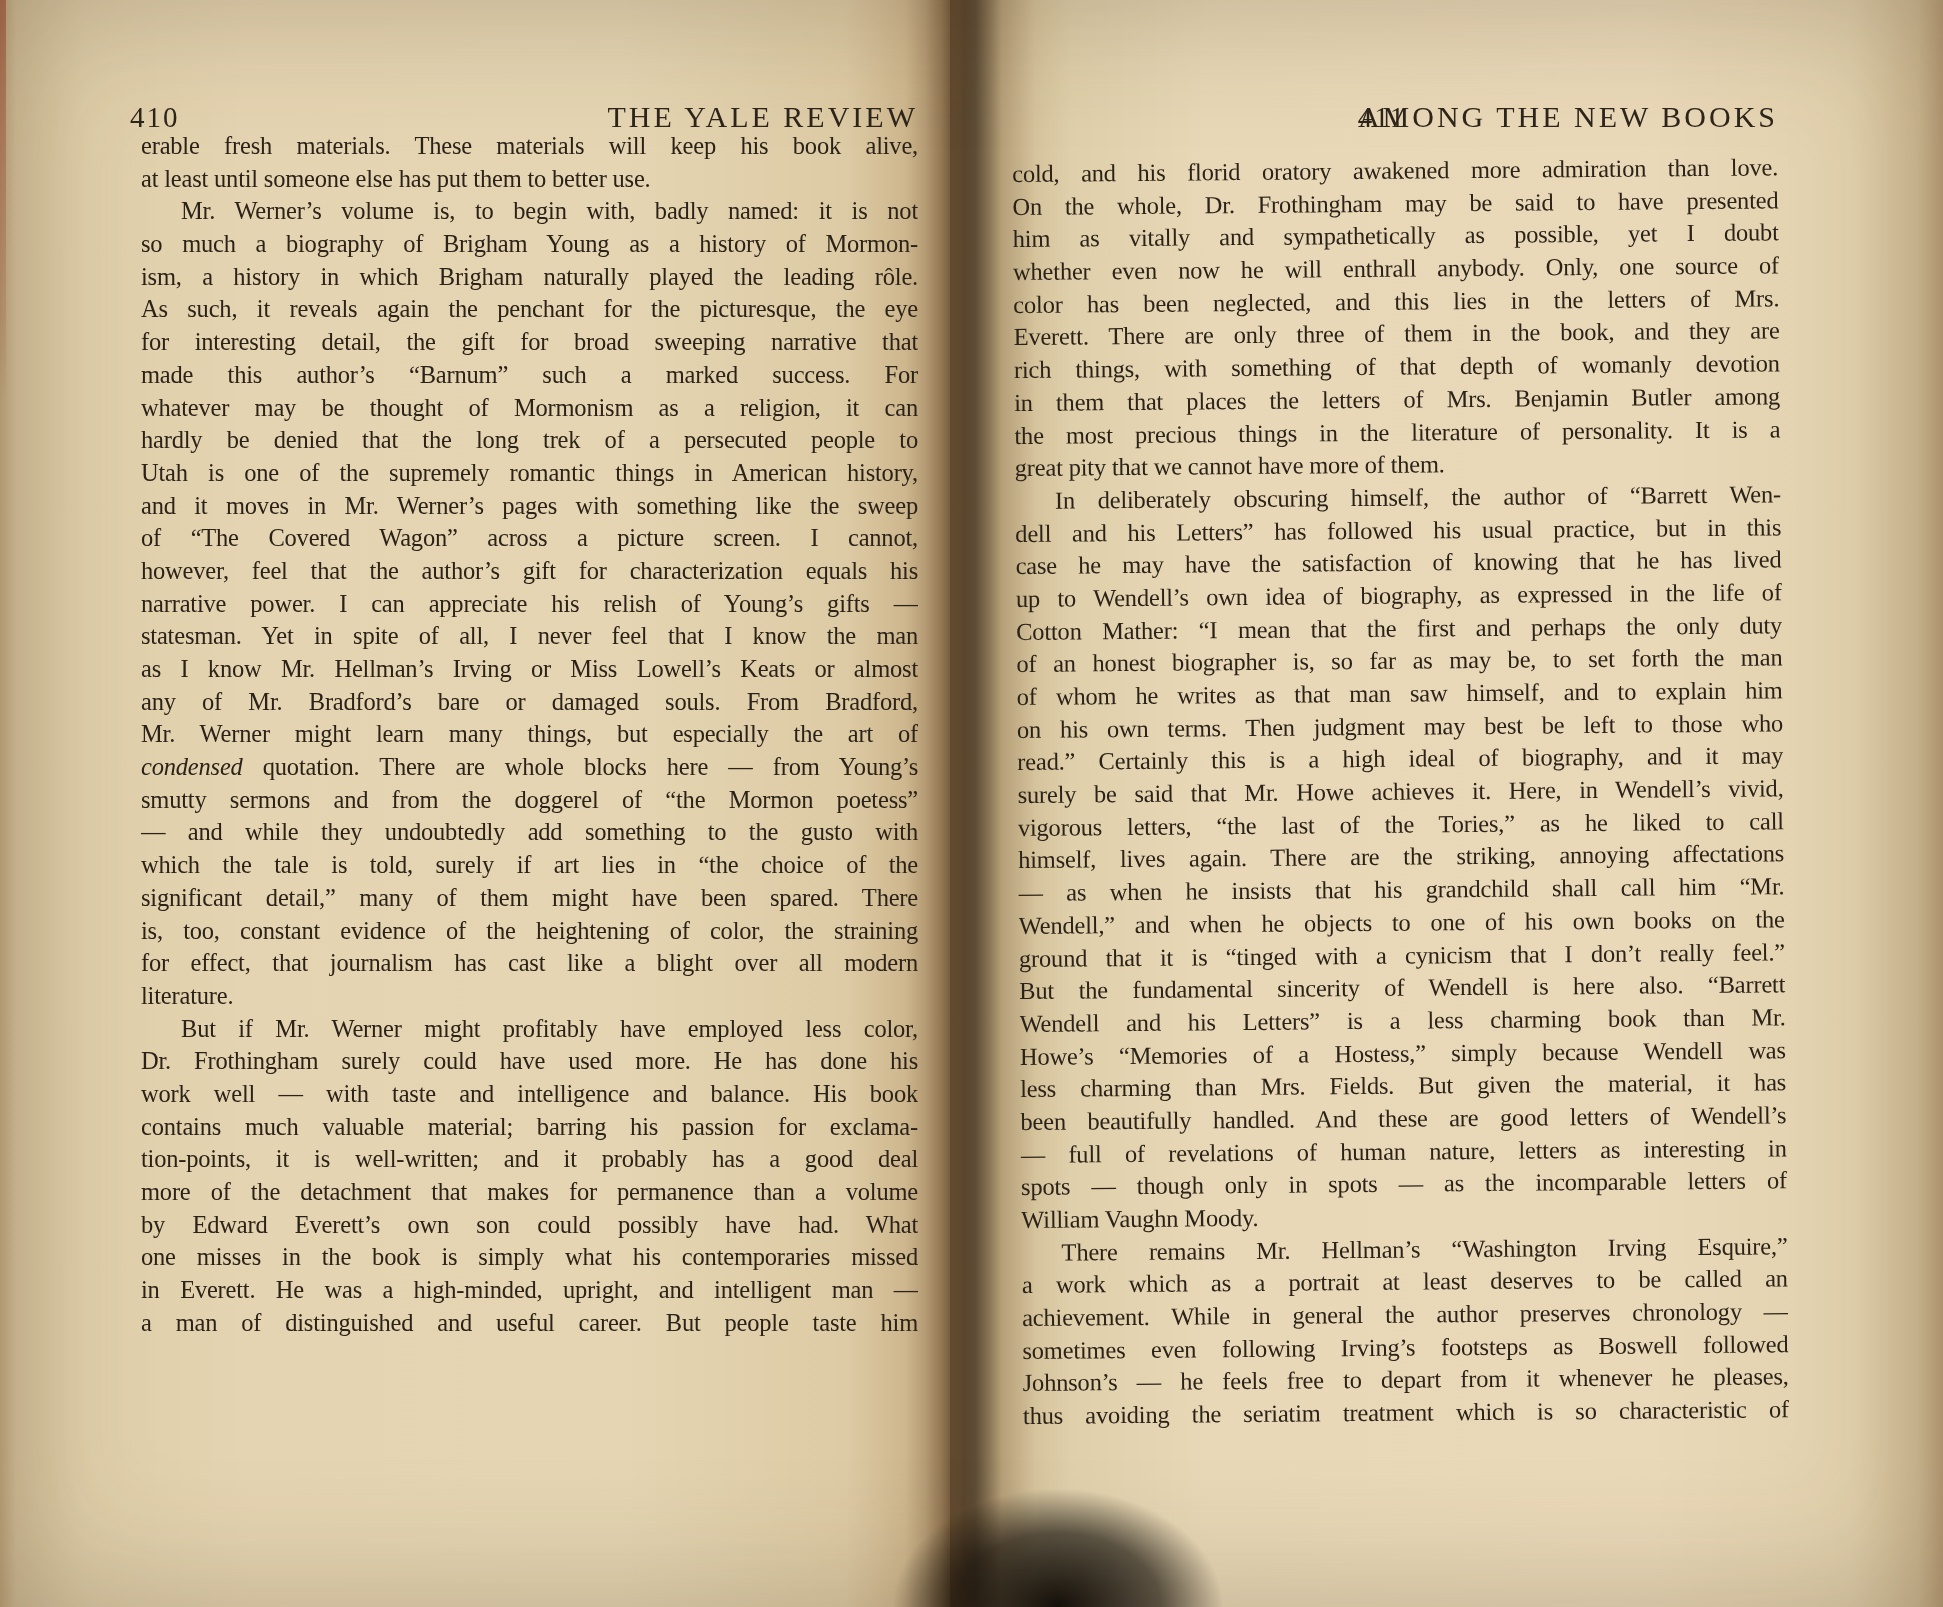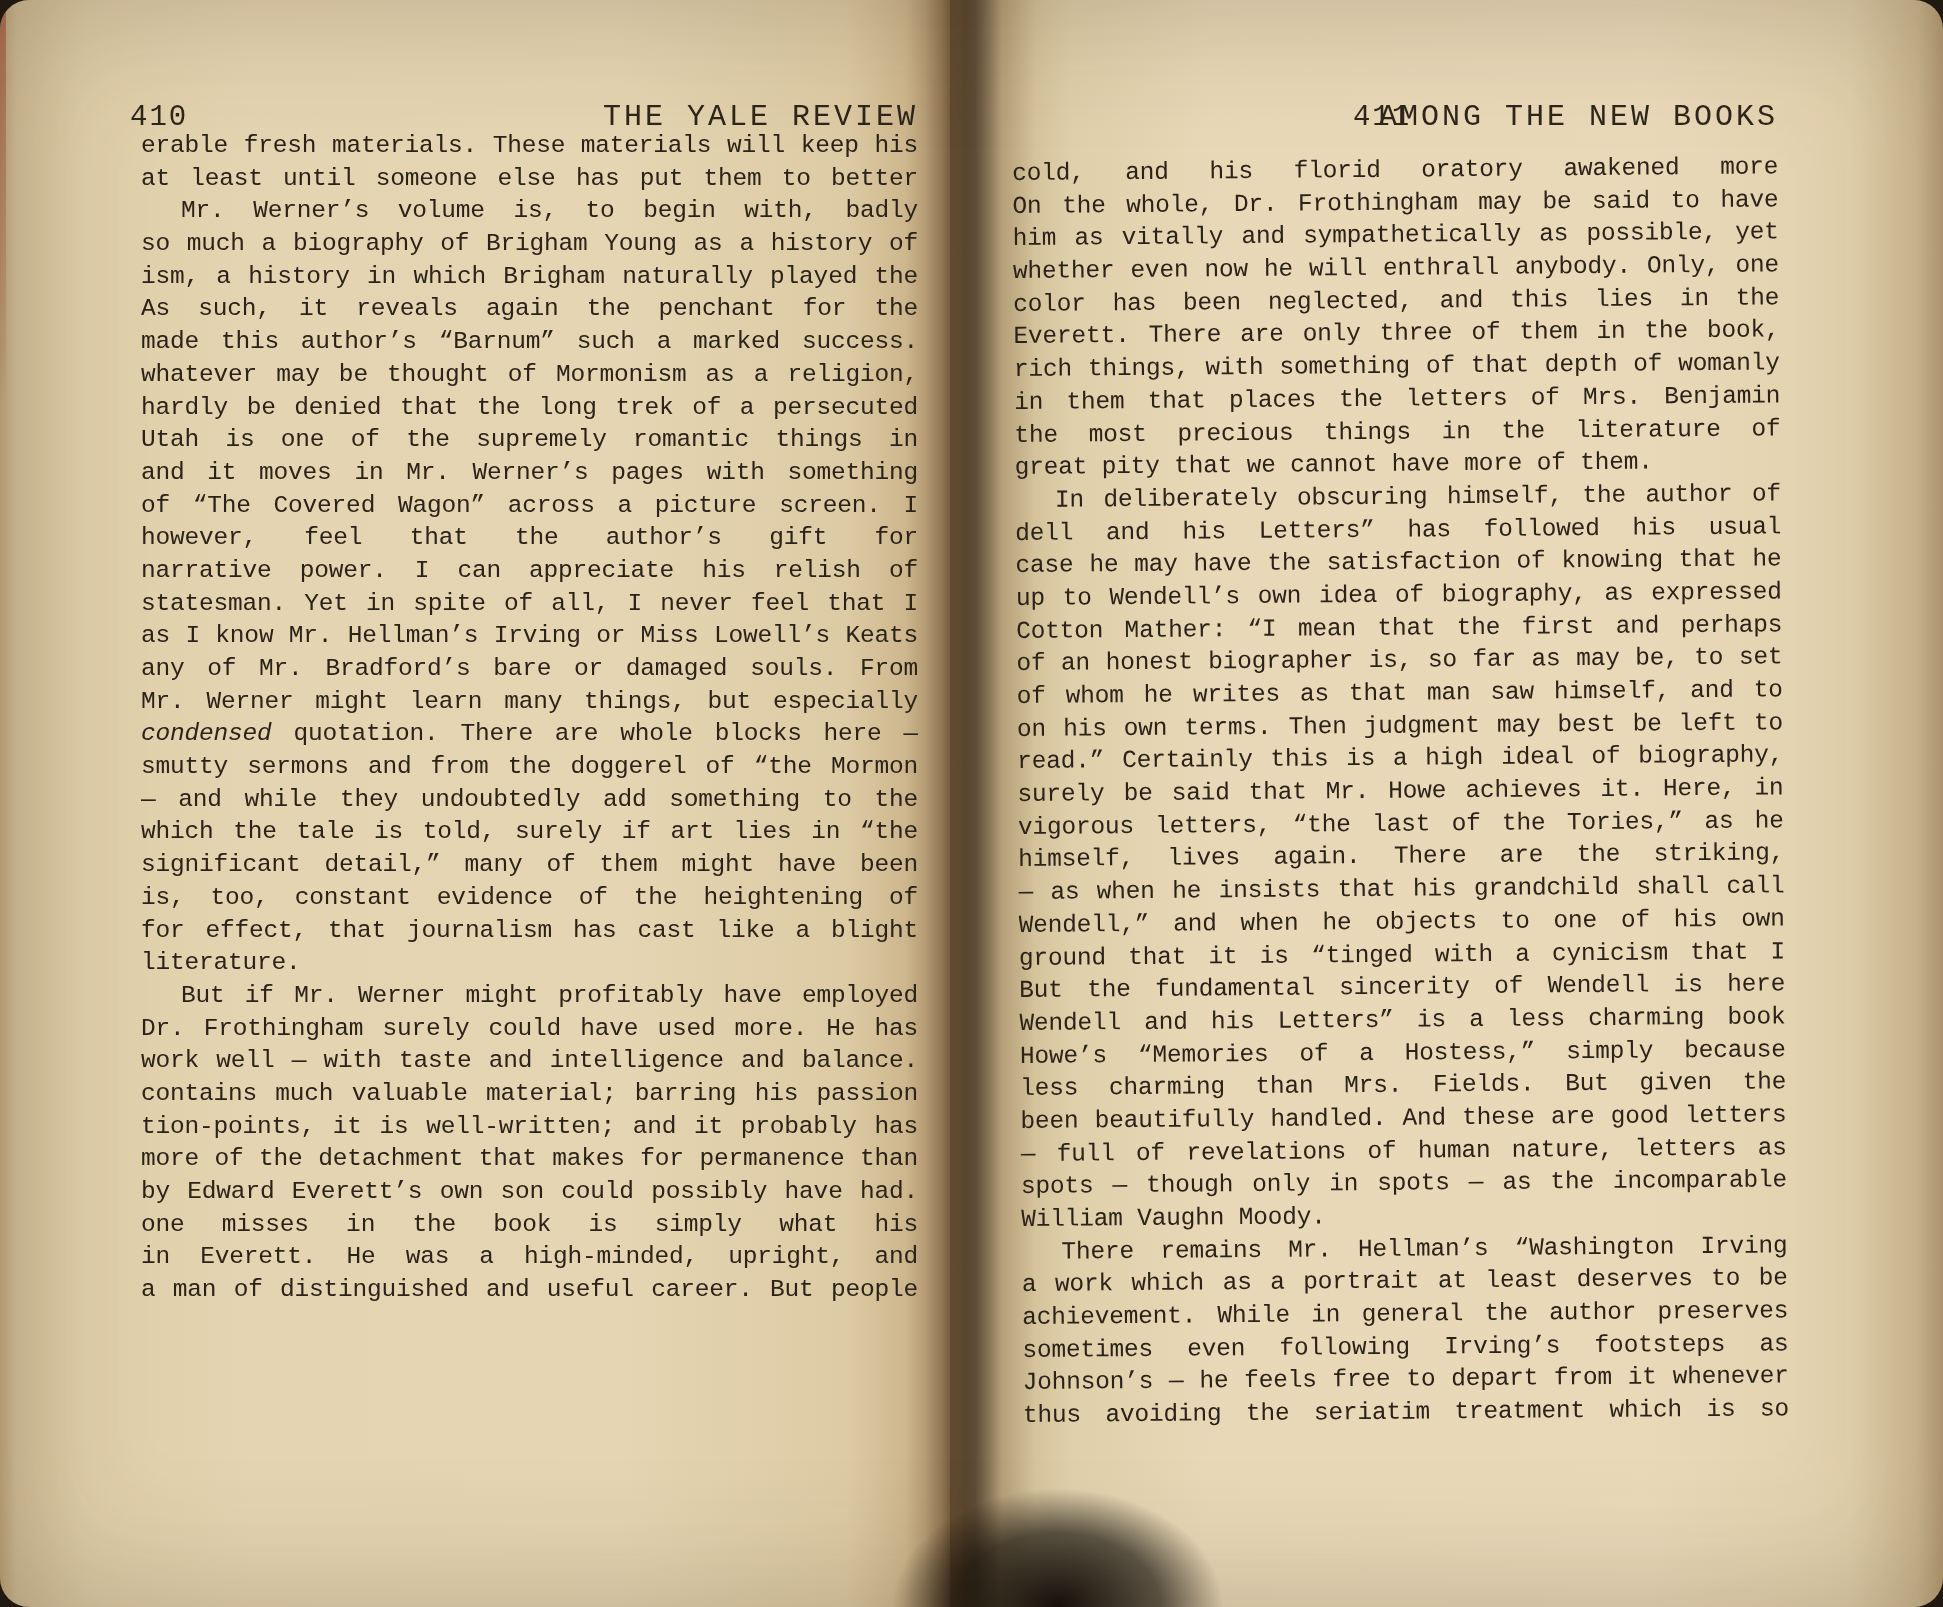--- a/index.html
+++ b/index.html
@@ -1,22 +1,21 @@
 <!DOCTYPE html>
 <html><head>
 <meta charset="utf-8">
 <style>
   html,body{margin:0;padding:0;background:#1f1912;}
   .spread{
     position:relative;
     width:1943px;height:1607px;
     overflow:hidden;
-    font-family:Liberation Mono, monospace;
+    font-family:Liberation Serif, serif;
     color:#2b2319;
-    border-radius:29px;
   }
   .page{position:absolute;top:0;height:1607px;}
   .page.left{
     left:0;width:950px;
     background:linear-gradient(90deg,#c2a87f 0px,#d4c19b 16px,#dfcea9 85px,#e5d4b1 250px,#e5d5b2 620px,#ddcba5 845px,#c9b086 925px,#a2855d 950px);
   }
   .page.right{
     left:950px;width:993px;
     background:linear-gradient(90deg,#7a6040 0px,#a68b63 16px,#ccb88f 52px,#dfcfaa 120px,#e8d8b7 260px,#ead9b9 700px,#e2d1ad 900px,#d2be97 968px,#bda37b 993px);
   }
@@ -80,20 +79,21 @@
   <div class="running-head right-head">AMONG THE NEW BOOKS</div>
   <div class="folio right-num">411</div>
 
   <div class="column col-left">
       <div class="line">erable fresh materials. These materials will keep his book alive,</div>
       <div class="line last">at least until someone else has put them to better use.</div>
       <div class="line indent">Mr. Werner’s volume is, to begin with, badly named: it is not</div>
       <div class="line">so much a biography of Brigham Young as a history of Mormon-</div>
       <div class="line">ism, a history in which Brigham naturally played the leading rôle.</div>
       <div class="line">As such, it reveals again the penchant for the picturesque, the eye</div>
+      <div class="line">for interesting detail, the gift for broad sweeping narrative that</div>
       <div class="line">made this author’s “Barnum” such a marked success. For</div>
       <div class="line">whatever may be thought of Mormonism as a religion, it can</div>
       <div class="line">hardly be denied that the long trek of a persecuted people to</div>
       <div class="line">Utah is one of the supremely romantic things in American history,</div>
       <div class="line">and it moves in Mr. Werner’s pages with something like the sweep</div>
       <div class="line">of “The Covered Wagon” across a picture screen. I cannot,</div>
       <div class="line">however, feel that the author’s gift for characterization equals his</div>
       <div class="line">narrative power. I can appreciate his relish of Young’s gifts —</div>
       <div class="line">statesman. Yet in spite of all, I never feel that I know the man</div>
       <div class="line">as I know Mr. Hellman’s Irving or Miss Lowell’s Keats or almost</div>

